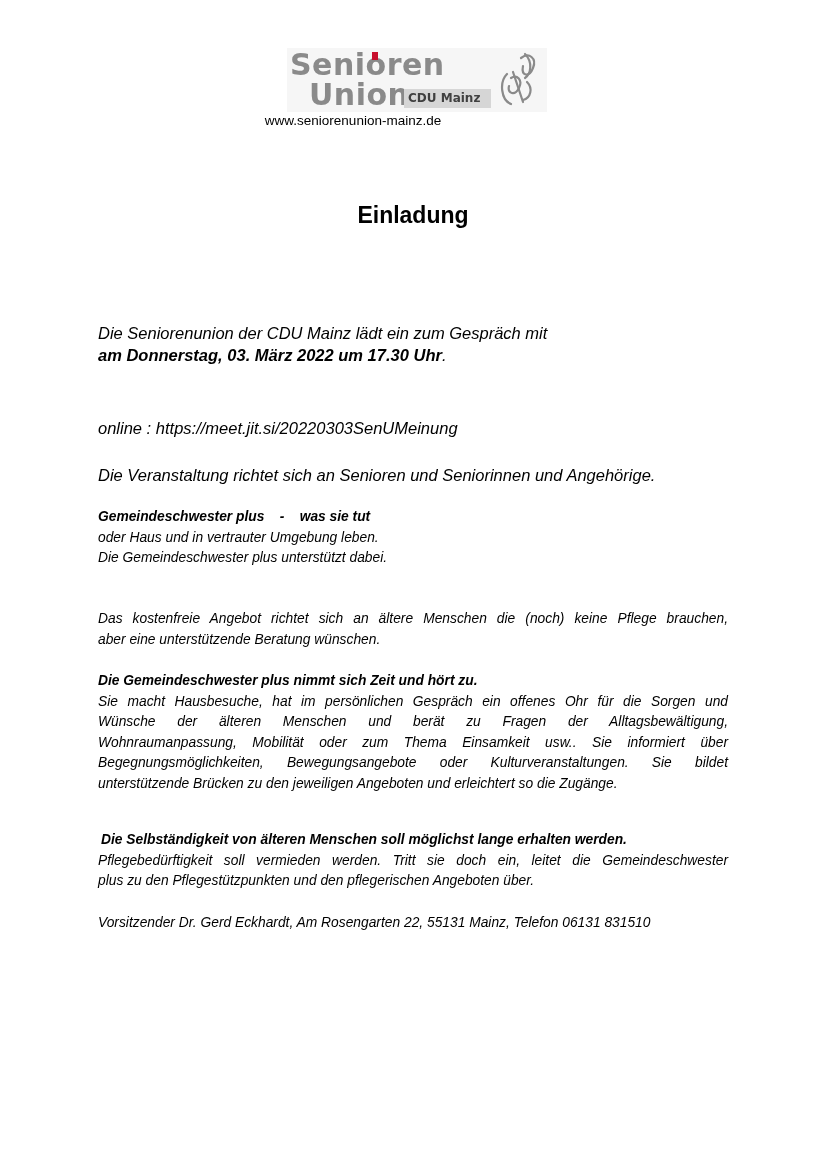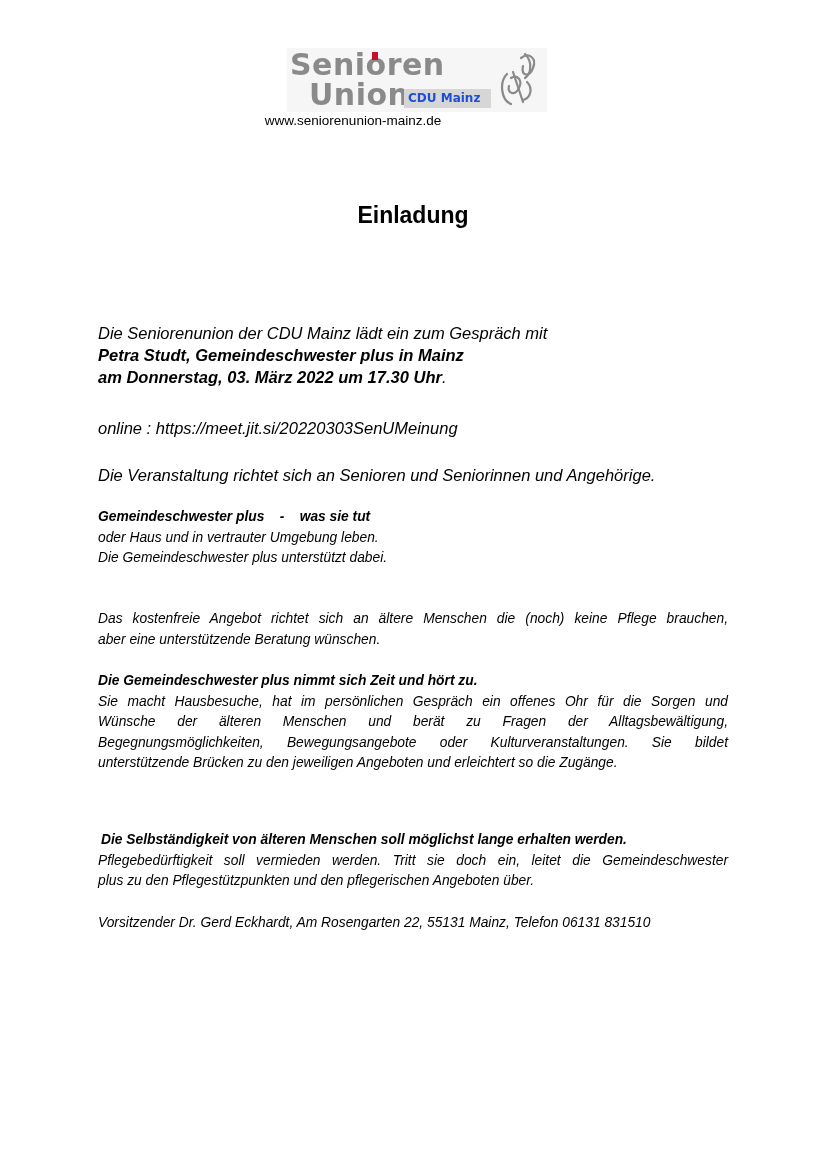--- a/index.html
+++ b/index.html
@@ -27,21 +27,21 @@
       font-size: 30px; line-height: 30px;
     }
     .logo-line1 { top: 2px; }
     .logo-line2 { top: 32px; left: 22px; }
     .logo-red-bar {
       position: absolute; left: 85px; top: 4px; width: 6px; height: 8px; background: #c8102e;
     }
     .logo-cdu {
       position: absolute; left: 117px; top: 41px; width: 87px; height: 19px;
       background: #d6d6d6;
-      color: #1d4ed8; font-weight: bold; font-size: 12px; line-height: 19px;
+      color: #404040; font-weight: bold; font-size: 12px; line-height: 19px;
       font-family: "DejaVu Sans", sans-serif; padding-left: 4px; white-space: nowrap;
     }
     .logo-emblem {
       position: absolute; left: 210px; top: 0px; width: 42px; height: 64px;
     }
     .website {
       position: absolute; left: 0; width: 706px; top: 113px;
       text-align: center; font-size: 13.5px; color: #000;
     }
 
@@ -79,21 +79,20 @@
         <path d="M30 34 C36 40, 34 50, 26 52"></path>
       </g>
     </svg>
   </div>
   <div class="website">www.seniorenunion-mainz.de</div>
 
   <div class="title">Einladung</div>
 
   <div class="block lg" style="top: 322px;">
     <span class="line">Die Seniorenunion der CDU Mainz lädt ein zum Gespräch mit</span>
-    <span class="line b">Petra Studt, Gemeindeschwester plus in Mainz</span>
     <span class="line"><span class="b">am Donnerstag,  03. März 2022 um 17.30 Uhr</span><span>.</span></span>
   </div>
 
   <div class="block lg" style="top: 417px;">
     <span class="line"><span class="pre">online : </span><span>https://meet.jit.si/20220303SenUMeinung</span></span>
   </div>
 
   <div class="block lg" style="top: 464px;">
     <span class="line">Die Veranstaltung richtet sich an Senioren und Seniorinnen und Angehörige.</span>
   </div>
@@ -106,20 +105,21 @@
 
   <div class="block sm" style="top: 609px;">
     <span class="jline">Das kostenfreie Angebot richtet sich an ältere Menschen die (noch) keine Pflege brauchen,</span>
     <span class="line">aber eine unterstützende Beratung wünschen.</span>
   </div>
 
   <div class="block sm" style="top: 671px;">
     <span class="line b">Die Gemeindeschwester plus nimmt sich Zeit und hört zu.</span>
     <span class="jline">Sie macht Hausbesuche, hat im persönlichen Gespräch ein offenes Ohr für die Sorgen und</span>
     <span class="jline">Wünsche der älteren Menschen und berät zu Fragen der Alltagsbewältigung,</span>
+    <span class="jline">Wohnraumanpassung, Mobilität oder zum Thema Einsamkeit usw.. Sie informiert über</span>
     <span class="jline">Begegnungsmöglichkeiten, Bewegungsangebote oder Kulturveranstaltungen. Sie bildet</span>
     <span class="line">unterstützende Brücken zu den jeweiligen Angeboten und erleichtert so die Zugänge.</span>
   </div>
 
   <div class="block sm" style="top: 814px;">
     <span class="line b" style="padding-left: 3px; margin-top: 16px;">Die Selbständigkeit von älteren Menschen soll möglichst lange erhalten werden.</span>
     <span class="jline">Pflegebedürftigkeit soll vermieden werden. Tritt sie doch ein, leitet die Gemeindeschwester</span>
     <span class="line">plus zu den Pflegestützpunkten und den pflegerischen Angeboten über.</span>
   </div>
 

